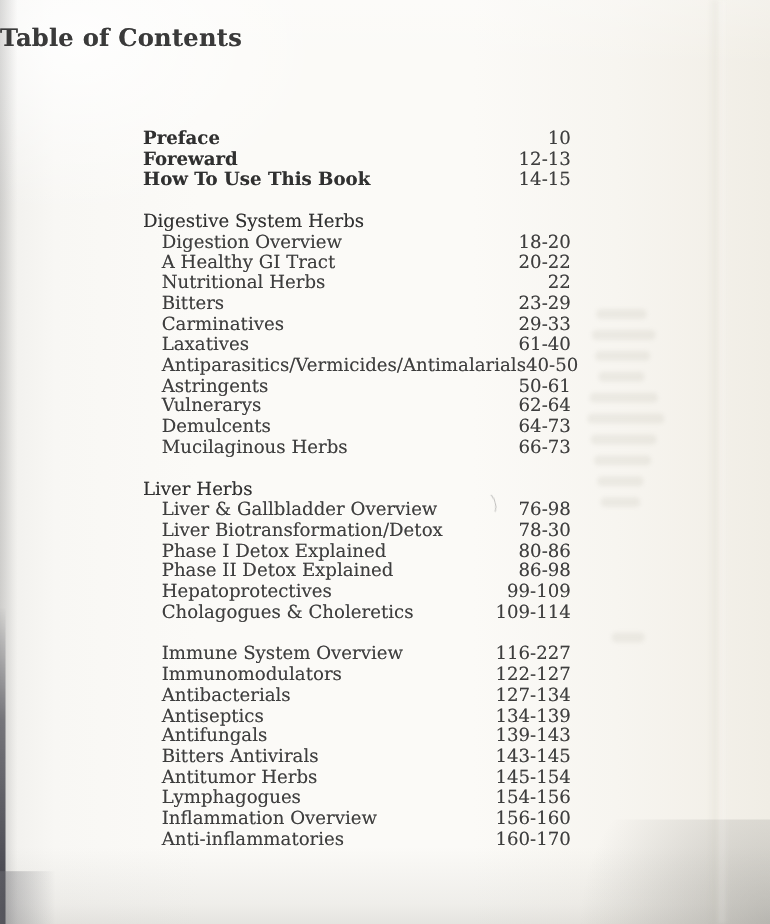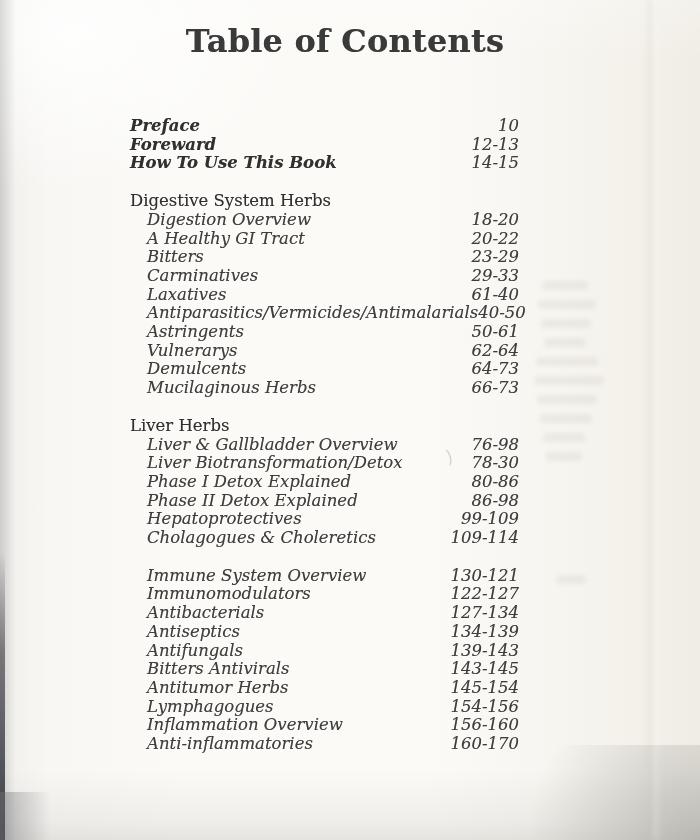--- a/index.html
+++ b/index.html
@@ -63,43 +63,42 @@
     border-radius: 50%;
     transform: rotate(-14deg);
     filter: blur(0.6px);
   }
   .title {
     position: absolute;
     margin: 0;
     top: 22px;
     left: 0;
     width: 690px;
-    text-align: center;
-    font-size: 32px;
+    text-align: left;
+    font-size: 22px;
     font-weight: bold;
     letter-spacing: 0.2px;
     color: #3a3a3a;
     text-shadow: 0 0 0.6px rgba(58,58,58,0.55);
   }
   .toc {
     position: absolute;
     left: 130px;
     top: 117px;
     width: 389px;
     font-size: 16.5px;
     color: var(--ink);
     text-shadow: 0 0 0.5px rgba(62,62,62,0.45);
   }
   .row {
     display: flex;
     justify-content: space-between;
     align-items: center;
     line-height: 18.7px;
     white-space: nowrap;
-    font-style: italic;
   }
   .row .pg { font-weight: normal; }
   .front .lbl { font-weight: bold; color: var(--ink-strong); }
   .block.section { margin-top: 19px; }
   .heading {
     font-weight: normal;
     color: var(--ink-strong);
     line-height: 18.7px;
   }
   .section .entries .row { padding-left: 17px; }
@@ -151,20 +150,24 @@
     <div class="entries">
           <div class="row">
     <span class="lbl">Digestion Overview</span>
     <span class="pg">18-20</span>
   </div>
           <div class="row">
     <span class="lbl">A Healthy GI Tract</span>
     <span class="pg">20-22</span>
   </div>
           <div class="row">
+    <span class="lbl">Nutritional Herbs</span>
+    <span class="pg">22</span>
+  </div>
+          <div class="row">
     <span class="lbl">Bitters</span>
     <span class="pg">23-29</span>
   </div>
           <div class="row">
     <span class="lbl">Carminatives</span>
     <span class="pg">29-33</span>
   </div>
           <div class="row">
     <span class="lbl">Laxatives</span>
     <span class="pg">61-40</span>
@@ -217,21 +220,21 @@
           <div class="row">
     <span class="lbl">Cholagogues &amp; Choleretics</span>
     <span class="pg">109-114</span>
   </div>
         </div>
   </div>
       <div class="block section">
     <div class="entries">
           <div class="row">
     <span class="lbl">Immune System Overview</span>
-    <span class="pg">130-121</span>
+    <span class="pg">116-227</span>
   </div>
           <div class="row">
     <span class="lbl">Immunomodulators</span>
     <span class="pg">122-127</span>
   </div>
           <div class="row">
     <span class="lbl">Antibacterials</span>
     <span class="pg">127-134</span>
   </div>
           <div class="row">

